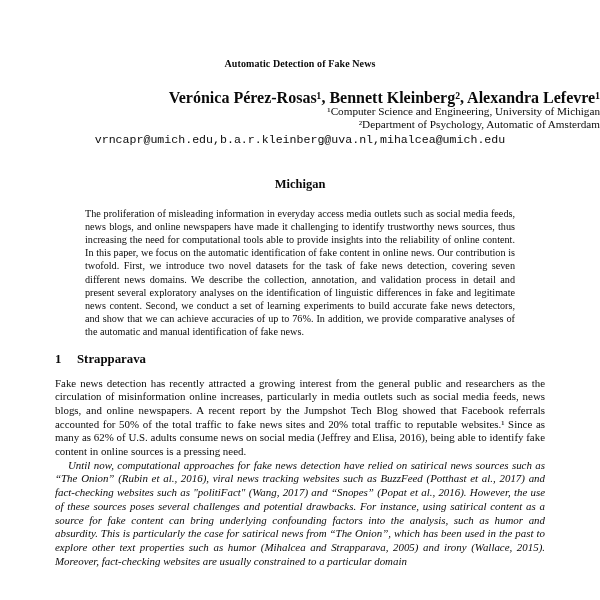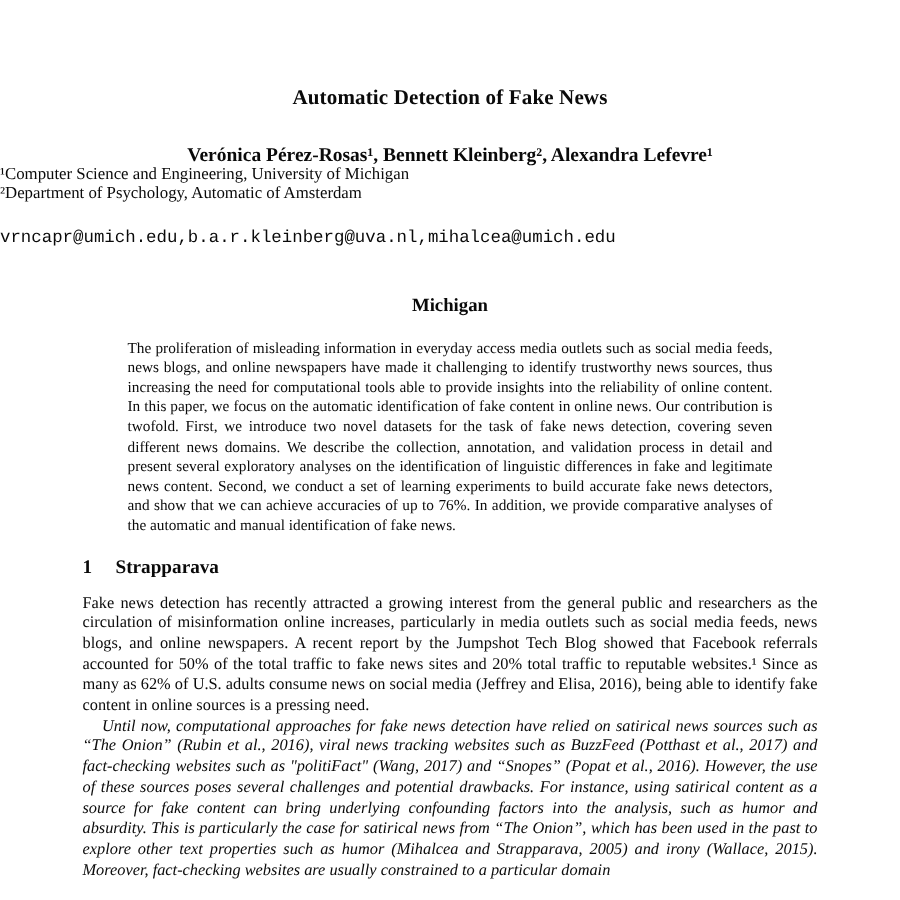--- a/index.html
+++ b/index.html
@@ -10,38 +10,39 @@
       height: 600px;
       margin: 0 auto;
       background: #ffffff;
       color: #0a0a0a;
       font-family: "Liberation Serif", serif;
       overflow: hidden;
     }
     .paper-title {
       margin-top: 58px;
       text-align: center;
-      font-size: 14px;
+      font-size: 10px;
       font-weight: bold;
       letter-spacing: 0.1px;
     }
     .authors-line {
-      text-align: center;
-      font-size: 13px;
+      text-align: right;
+      font-size: 16px;
       font-weight: bold;
       line-height: 13.5px;
     }
     .authors-line.first { margin-top: 22px; }
     .affil-line {
-      text-align: left;
+      text-align: right;
       font-size: 11.2px;
       line-height: 13px;
     }
     .emails-line {
-      margin-top: 16px;
+      margin-top: 2px;
+      text-align: center;
       font-family: "Liberation Mono", monospace;
       font-size: 11.6px;
       line-height: 13px;
       white-space: nowrap;
     }
     .abstract-heading {
       margin-top: 31px;
       text-align: center;
       font-size: 12.5px;
       font-weight: bold;

